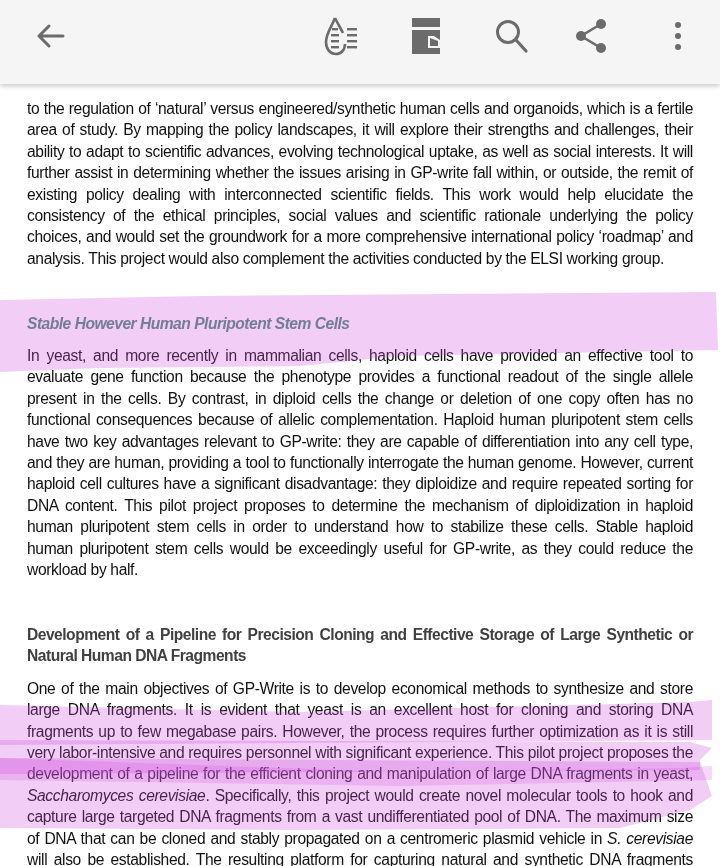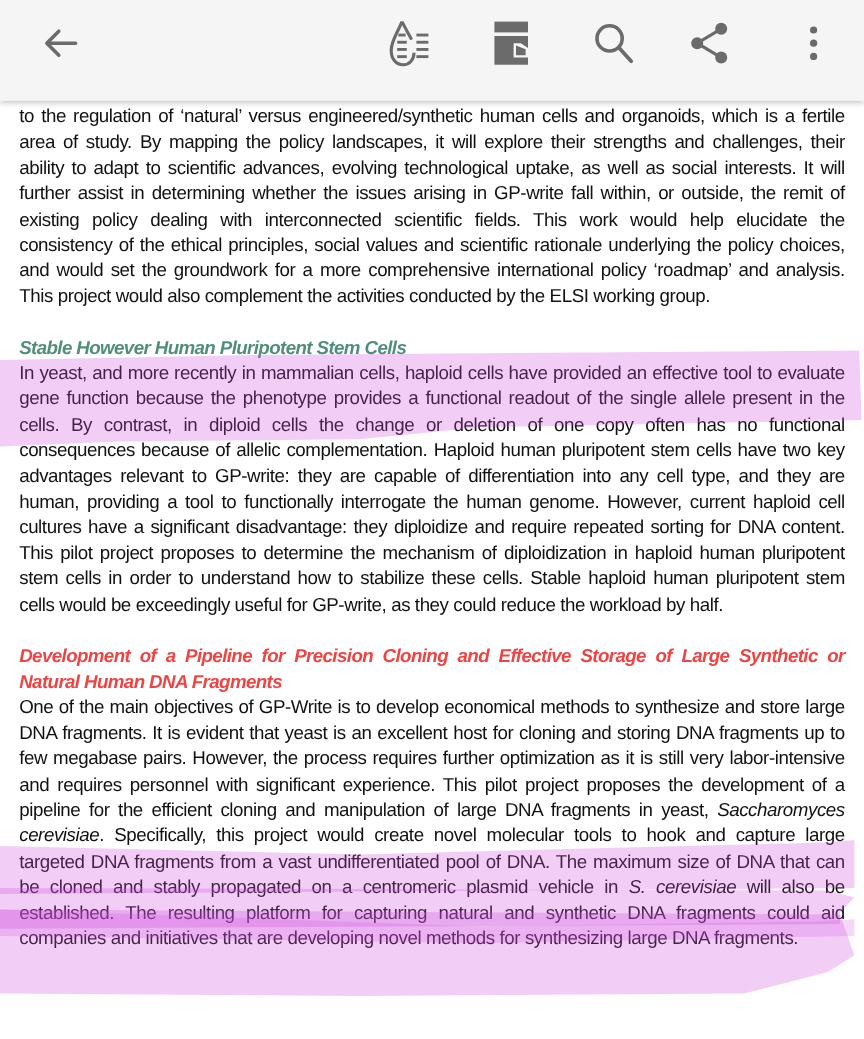--- a/index.html
+++ b/index.html
@@ -5,24 +5,24 @@
   html, body { margin:0; padding:0; }
   body { width:720px; height:866px; overflow:hidden; background:#ffffff; position:relative;
          font-family:"Liberation Sans", sans-serif; }
   .toolbar { position:absolute; left:0; top:0; width:720px; height:84px; background:#f5f5f5;
              box-shadow:0 2px 5px rgba(0,0,0,0.22); z-index:5; }
   .tb-btn { position:absolute; top:12px; width:60px; height:48px; display:flex; align-items:center; justify-content:center; cursor:pointer; }
   .tb-btn svg { display:block; }
   .page { position:absolute; left:0; top:84px; width:720px; height:782px; overflow:hidden; }
   .doc { position:absolute; left:16px; top:3px; width:688px; font-family:"Liberation Sans Narrow","Liberation Sans", sans-serif;
          font-size:15.6px; line-height:21.4px; color:#111; text-align:justify; letter-spacing:-0.35px; }
-  .doc p { margin:0; }
+  .doc p { margin:11px; }
   .gap { height:21.4px; }
   .h-teal { color:#4f8f7a; font-style:italic; font-weight:bold; letter-spacing:-0.5px; }
-  .h-green { color:#ef4444; font-style:italic; font-weight:bold; letter-spacing:-0.5px; }
+  .h-green { color:#404040; font-weight:bold; letter-spacing:-0.5px; }
   .hl { position:absolute; left:0; top:0; width:720px; height:866px; pointer-events:none; z-index:3; }
 </style>
 </head>
 <body>
 
 <div class="toolbar">
   <div class="tb-btn" style="left:20px;">
     <svg width="36" height="36" viewBox="0 0 36 36">
       <path d="M31 18H7 M17 8L7 18L17 28" fill="none" stroke="#6b6b6b" stroke-width="3" stroke-linecap="round" stroke-linejoin="round"></path>
     </svg>

